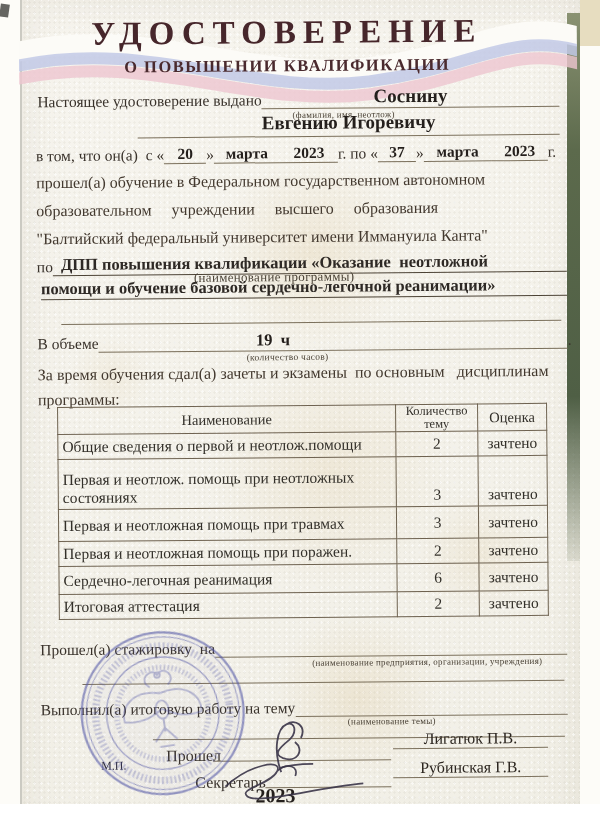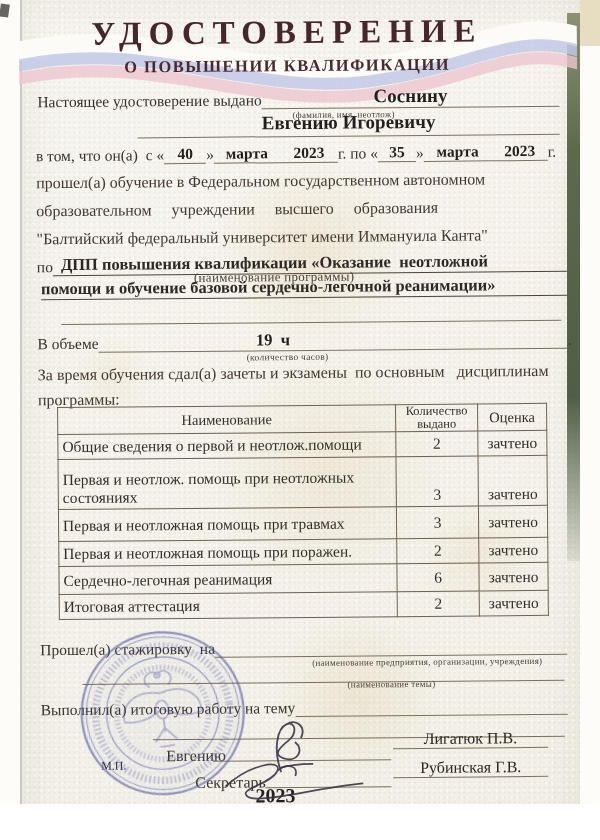--- a/index.html
+++ b/index.html
@@ -97,26 +97,26 @@
 
     <div class="abs row" style="left:40px;right:38px;top:86px;height:23px;">
       <span class="lbl" data-bind="certificate.issued.label">Настоящее удостоверение выдано</span>
       <span class="fill bigval" data-bind="certificate.issued.surname">Соснину</span>
     </div>
     <div class="abs cap" style="left:295px;top:110px;" data-bind="certificate.issued.caption">(фамилия, имя, неотлож)</div>
     <div class="abs uline bigval" style="left:140px;right:38px;top:112px;height:24px;text-align:center;" data-bind="certificate.issued.name_patronymic">Евгению Игоревичу</div>
 
     <div class="abs row" style="left:38px;right:30px;top:142px;height:21px;font-size:15.5px;">
       <span class="lbl" data-bind="certificate.period.lead">в том, что он(а)  с «</span>
-      <span class="fill val" style="min-width:42px;flex:0 0 42px;" data-bind="certificate.period.day_from">40</span>
+      <span class="fill val" style="min-width:42px;flex:0 0 42px;" data-bind="certificate.period.day_from">20</span>
       <span class="lbl" data-bind="certificate.period.close1">»</span>
       <span class="fill val" style="flex:0 0 66px;" data-bind="certificate.period.month_from">марта</span>
       <span class="fill val" style="flex:0 0 58px;" data-bind="certificate.period.year_from">2023</span>
       <span class="lbl" data-bind="certificate.period.mid">г. по «</span>
-      <span class="fill val" style="flex:0 0 38px;" data-bind="certificate.period.day_to">35</span>
+      <span class="fill val" style="flex:0 0 38px;" data-bind="certificate.period.day_to">37</span>
       <span class="lbl" data-bind="certificate.period.close2">»</span>
       <span class="fill val" style="flex:0 0 68px;" data-bind="certificate.period.month_to">марта</span>
       <span class="fill val" style="flex:0 0 56px;" data-bind="certificate.period.year_to">2023</span>
       <span class="lbl" data-bind="certificate.period.tail">г.</span>
     </div>
 
     <div class="abs bodyline" style="left:38px;top:172px;" data-bind="certificate.training.line1">прошел(а) обучение в Федеральном государственном автономном</div>
     <div class="abs bodyline" style="left:38px;top:200px;word-spacing:6px;" data-bind="certificate.training.line2">образовательном  учреждении  высшего  образования</div>
     <div class="abs bodyline" style="left:38px;top:228px;" data-bind="certificate.training.line3">"Балтийский федеральный университет имени Иммануила Канта"</div>
 
@@ -141,21 +141,21 @@
 
     <table class="marks abs" style="left:57px;top:405px;">
       <colgroup>
           <col style="width:338px">
           <col style="width:82px">
           <col style="width:69px">
         </colgroup>
       <tbody>
           <tr style="height:26px;">
         <th style="font-size:14.5px;" data-bind="certificate.table.headers.name">Наименование</th>
-        <th style="font-size:12.5px;line-height:1.05;" data-bind="certificate.table.headers.hours">Количество выдано</th>
+        <th style="font-size:12.5px;line-height:1.05;" data-bind="certificate.table.headers.hours">Количество тему</th>
         <th style="font-size:14.5px;margin-top:48px;" data-bind="certificate.table.headers.grade">Оценка</th>
       </tr>
       <tr style="height:25px;">
         <td class="nm" data-bind="certificate.table.rows.0.name">Общие сведения о первой и неотлож.помощи</td>
         <td class="ct" data-bind="certificate.table.rows.0.hours">2</td>
         <td class="ct" data-bind="certificate.table.rows.0.grade">зачтено</td>
       </tr>
       <tr style="height:50px;" class="btm">
         <td class="nm" data-bind="certificate.table.rows.1.name">Первая и неотлож. помощь при неотложных состояниях</td>
         <td class="ct" data-bind="certificate.table.rows.1.hours">3</td>
@@ -188,24 +188,24 @@
       <span class="lbl" data-bind="certificate.internship.label">Прошел(а) стажировку  на</span>
       <span class="fill"></span>
     </div>
     <div class="abs cap" style="left:300px;top:658px;width:250px;text-align:center;" data-bind="certificate.internship.caption">(наименование предприятия, организации, учреждения)</div>
     <div class="abs uline" style="left:80px;right:38px;top:662px;height:20px;"></div>
 
     <div class="abs row" style="left:38px;right:35px;top:696px;height:21px;">
       <span class="lbl" data-bind="certificate.final_work.label">Выполнил(а) итоговую работу на тему</span>
       <span class="fill"></span>
     </div>
-    <div class="abs cap" style="left:345px;top:680px;" data-bind="certificate.final_work.caption">(наименование темы)</div>
+    <div class="abs cap" style="left:345px;top:717px;" data-bind="certificate.final_work.caption">(наименование темы)</div>
     <div class="abs uline" style="left:150px;right:38px;top:720px;height:18px;"></div>
 
-    <div class="abs lbl" style="left:163px;top:746px;font-size:16px;" data-bind="certificate.signatures.rector_label">Евгению</div>
+    <div class="abs lbl" style="left:163px;top:746px;font-size:16px;" data-bind="certificate.signatures.rector_label">Прошел</div>
     <div class="abs uline" style="left:210px;top:742px;width:178px;height:18px;"></div>
     <div class="abs sig-name" style="left:390px;top:731px;width:155px;height:18px;" data-bind="certificate.signatures.rector_name">Лигатюк П.В.</div>
 
     <div class="abs lbl" style="left:192px;top:773px;font-size:16px;" data-bind="certificate.signatures.secretary_label">Секретарь</div>
     <div class="abs uline" style="left:262px;top:769px;width:126px;height:18px;"></div>
     <div class="abs sig-name" style="left:390px;top:760px;width:155px;height:18px;" data-bind="certificate.signatures.secretary_name">Рубинская Г.В.</div>
 
     <div class="abs" style="left:98px;top:757px;font-size:12px;color:#2e2c3c;" data-bind="certificate.signatures.stamp_mark">М.П.</div>
 
     <div class="abs val" style="left:252px;top:784px;font-size:20px;" data-bind="certificate.footer.year_value">2023</div>

